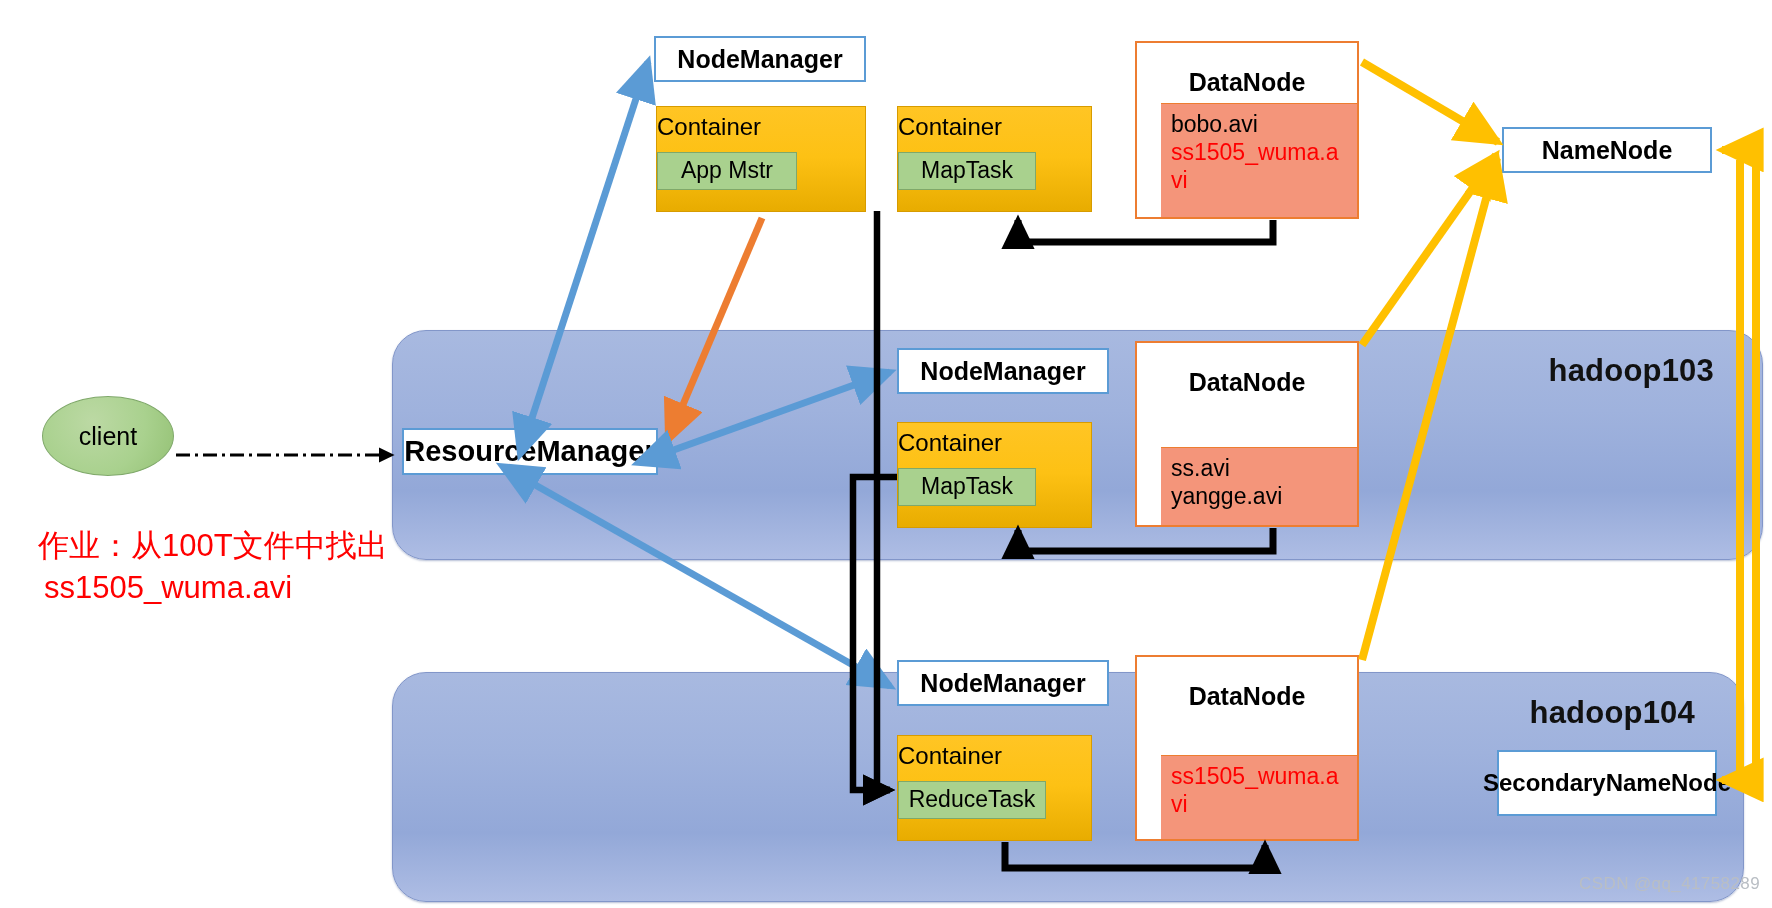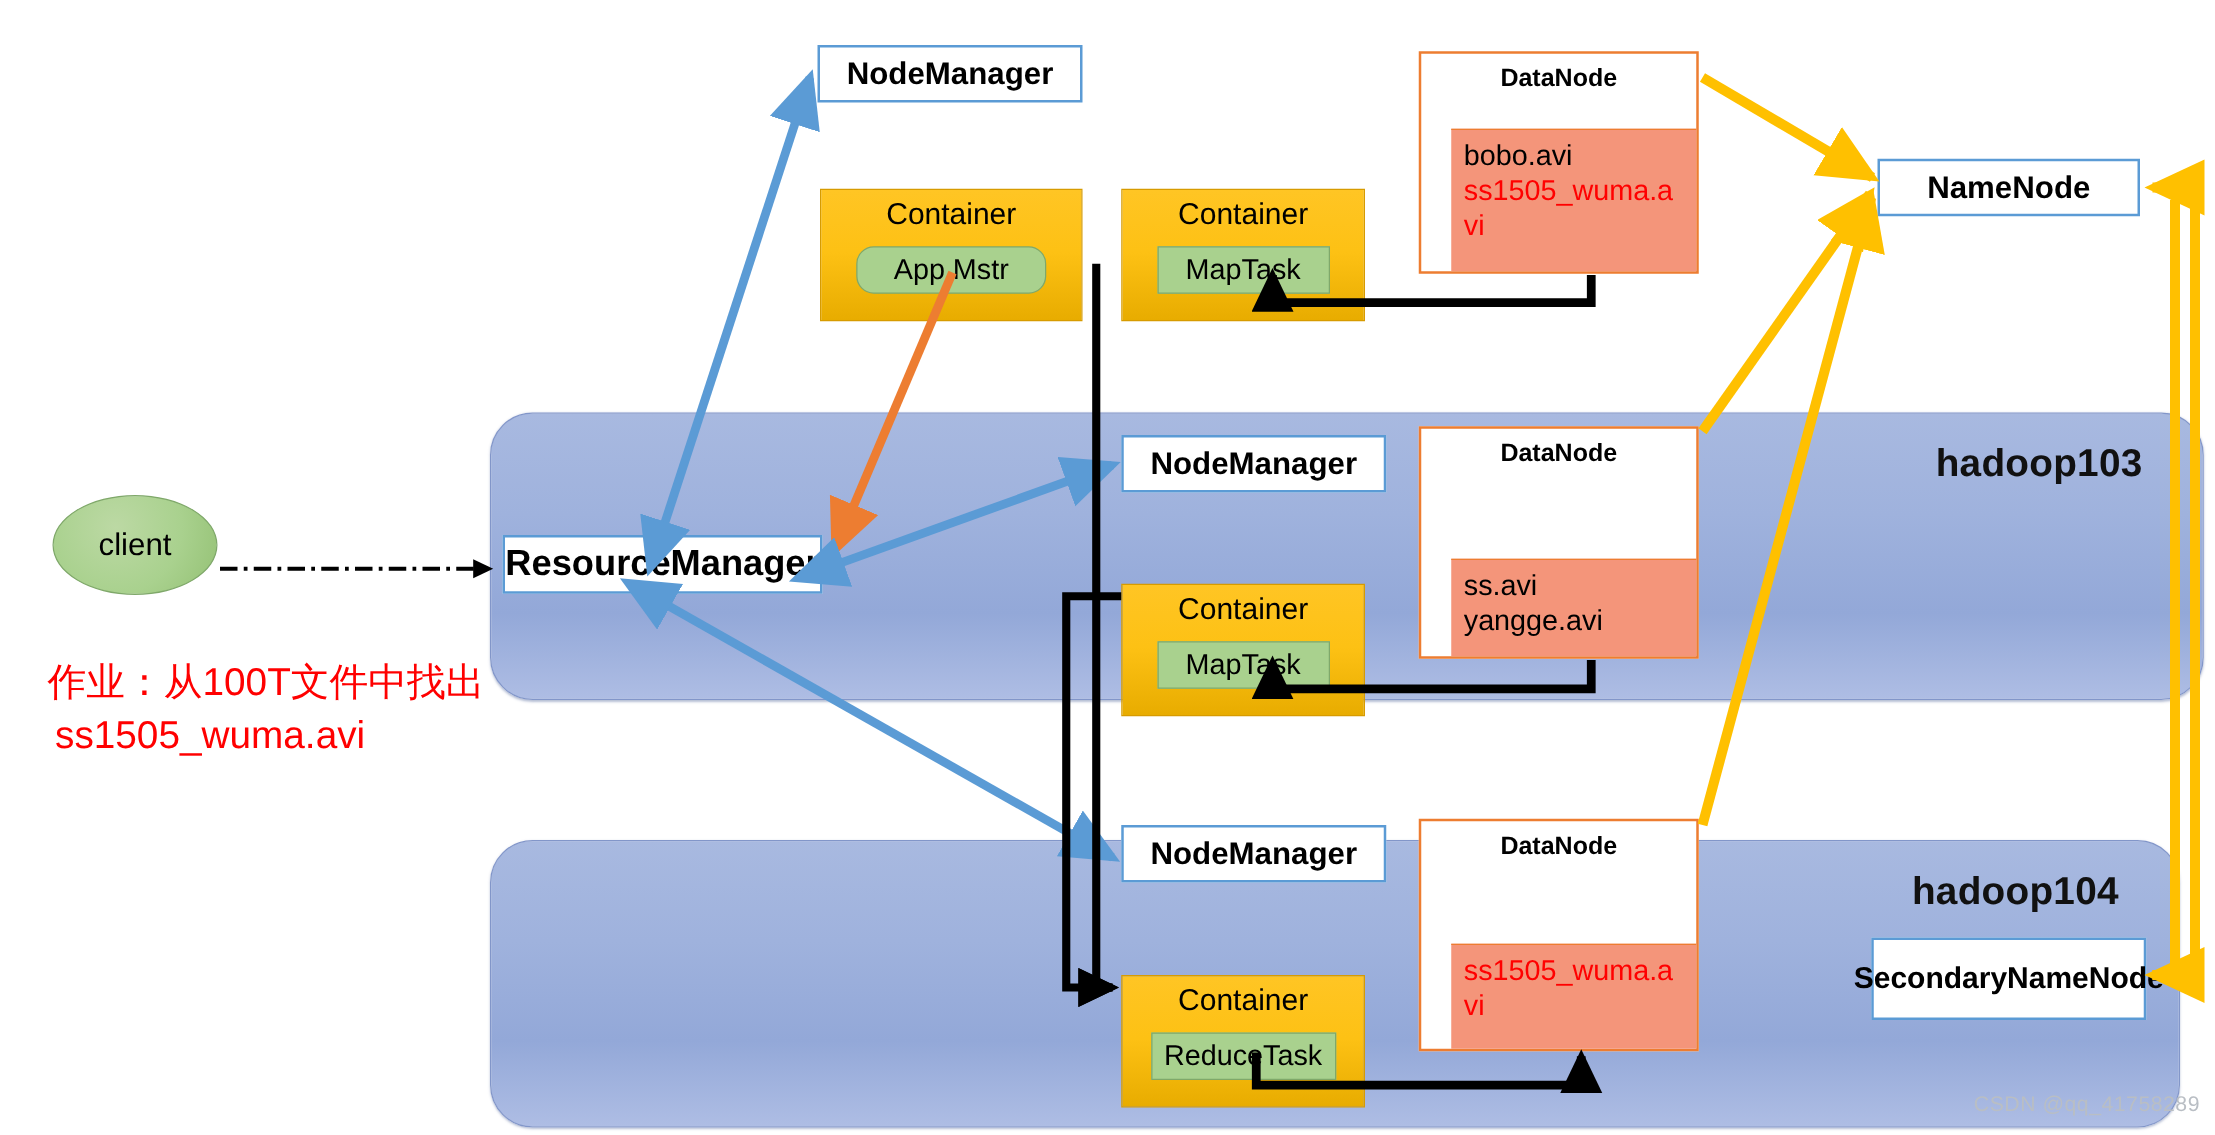--- a/index.html
+++ b/index.html
@@ -27,41 +27,40 @@
     display:flex;align-items:center;justify-content:center;
     font-weight:bold;color:#000;text-align:center;line-height:1.12;
     box-sizing:border-box;
   }
 
   
   .container-box{
     position:absolute;box-sizing:border-box;
     background:linear-gradient(180deg,#ffc524 0%,#fdc114 48%,#e8ac00 100%);
     border:1px solid #d79b00;
-    display:flex;flex-direction:column;align-items:center;
+    display:flex;flex-direction:column;
     padding-top:6px;
-    margin-top:45px;
   }
   .container-box .ctitle{font-size:24px;color:#000;line-height:1.2;}
   .task{
     background:#a9d18e;border:1px solid #7fa86a;
     color:#000;font-size:23px;
     display:flex;align-items:center;justify-content:center;
     box-sizing:border-box;
   }
 
   
   .datanode{
     position:absolute;box-sizing:border-box;
     border:2px solid #ed7d31;background:#ffffff;
     display:flex;flex-direction:column;
   }
   .dn-title{
-    font-weight:bold;font-size:20px;color:#000;
-    text-align:center;padding-top:9px;box-sizing:border-box;
+    font-weight:bold;font-size:25px;color:#000;
+    text-align:center;padding-top:25px;box-sizing:border-box;
   }
   .dn-files{
     background:#f4957a;border-top:1px solid #ed7d31;
     padding:6px 10px 4px 10px;box-sizing:border-box;
     font-size:23px;line-height:1.22;color:#000;
     word-break:break-all;flex:1;margin-left:24px;
   }
   .dn-files .red{color:#ff0000;display:block;}
   .dn-files .blk{color:#000;display:block;}
 
@@ -92,21 +91,21 @@
 
 <div id="stage">
 
 
   <div class="wbox" style="left:654px;top:36px;width:212px;height:46px;font-size:25px;">
     <span>NodeManager</span>
   </div>
 
   <div class="container-box" style="left:656px;top:106px;width:210px;height:106px;">
     <div class="ctitle">Container</div>
-    <div class="task" style="width:152px;height:38px;margin-top:10px;border-radius:14px;">App Mstr</div>
+    <div class="task" style="width:140px;height:38px;margin-top:10px;">App Mstr</div>
   </div>
 
   <div class="container-box" style="left:897px;top:106px;width:195px;height:106px;">
     <div class="ctitle">Container</div>
     <div class="task" style="width:138px;height:38px;margin-top:10px;">MapTask</div>
   </div>
 
   <div class="datanode" style="left:1135px;top:41px;width:224px;height:178px;">
     <div class="dn-title" style="height:60px;">DataNode</div>
     <div class="dn-files">

